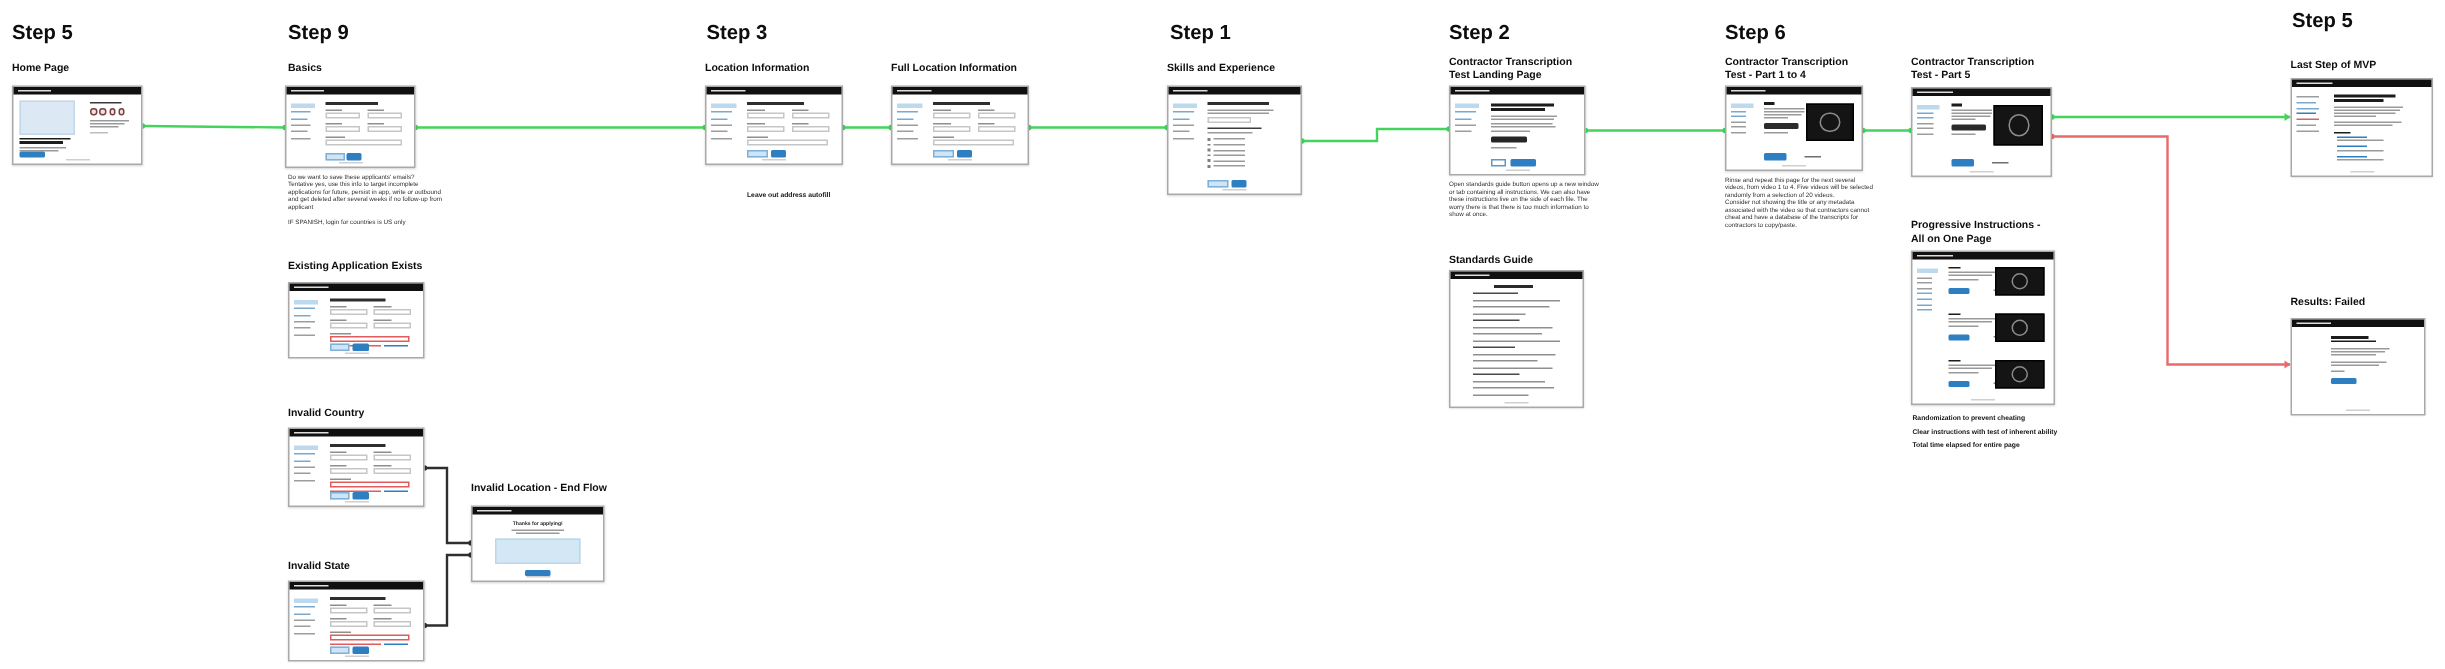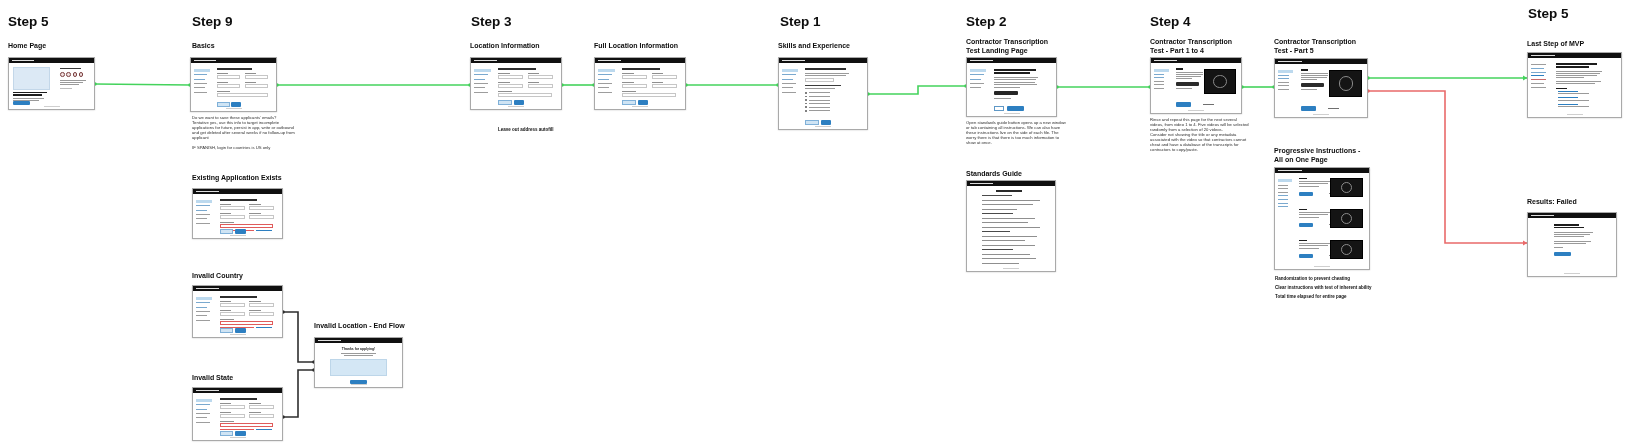--- a/index.html
+++ b/index.html
@@ -77,21 +77,21 @@
         <polyline points="283,417 298,417 298,370 314,370" fill="none" stroke="#2e2e2e" stroke-width="1.6"></polyline>
         <circle cx="283" cy="417" r="1.8" fill="#2e2e2e"></circle>
         <circle cx="314" cy="370" r="1.8" fill="#2e2e2e"></circle>
       </g>
     </svg>
     <div class="step-h" style="left: 8px; top: 15px;">Step 5</div>
     <div class="step-h" style="left: 192px; top: 15px;">Step 9</div>
     <div class="step-h" style="left: 471px; top: 15px;">Step 3</div>
     <div class="step-h" style="left: 780px; top: 15px;">Step 1</div>
     <div class="step-h" style="left: 966px; top: 15px;">Step 2</div>
-    <div class="step-h" style="left: 1150px; top: 15px;">Step 4</div>
+    <div class="step-h" style="left: 1150px; top: 15px;">Step 6</div>
     <div class="step-h" style="left: 1528px; top: 7px;">Step 5</div>
     <div class="cap" style="left: 8px; top: 41px;">Home Page</div>
     <div class="cap" style="left: 192px; top: 41px;">Basics</div>
     <div class="cap" style="left: 470px; top: 41px;">Location Information</div>
     <div class="cap" style="left: 594px; top: 41px;">Full Location Information</div>
     <div class="cap" style="left: 778px; top: 41px;">Skills and Experience</div>
     <div class="cap" style="left: 966px; top: 37px;">Contractor Transcription
 Test Landing Page</div>
     <div class="cap" style="left: 1150px; top: 37px;">Contractor Transcription
 Test - Part 1 to 4</div>

